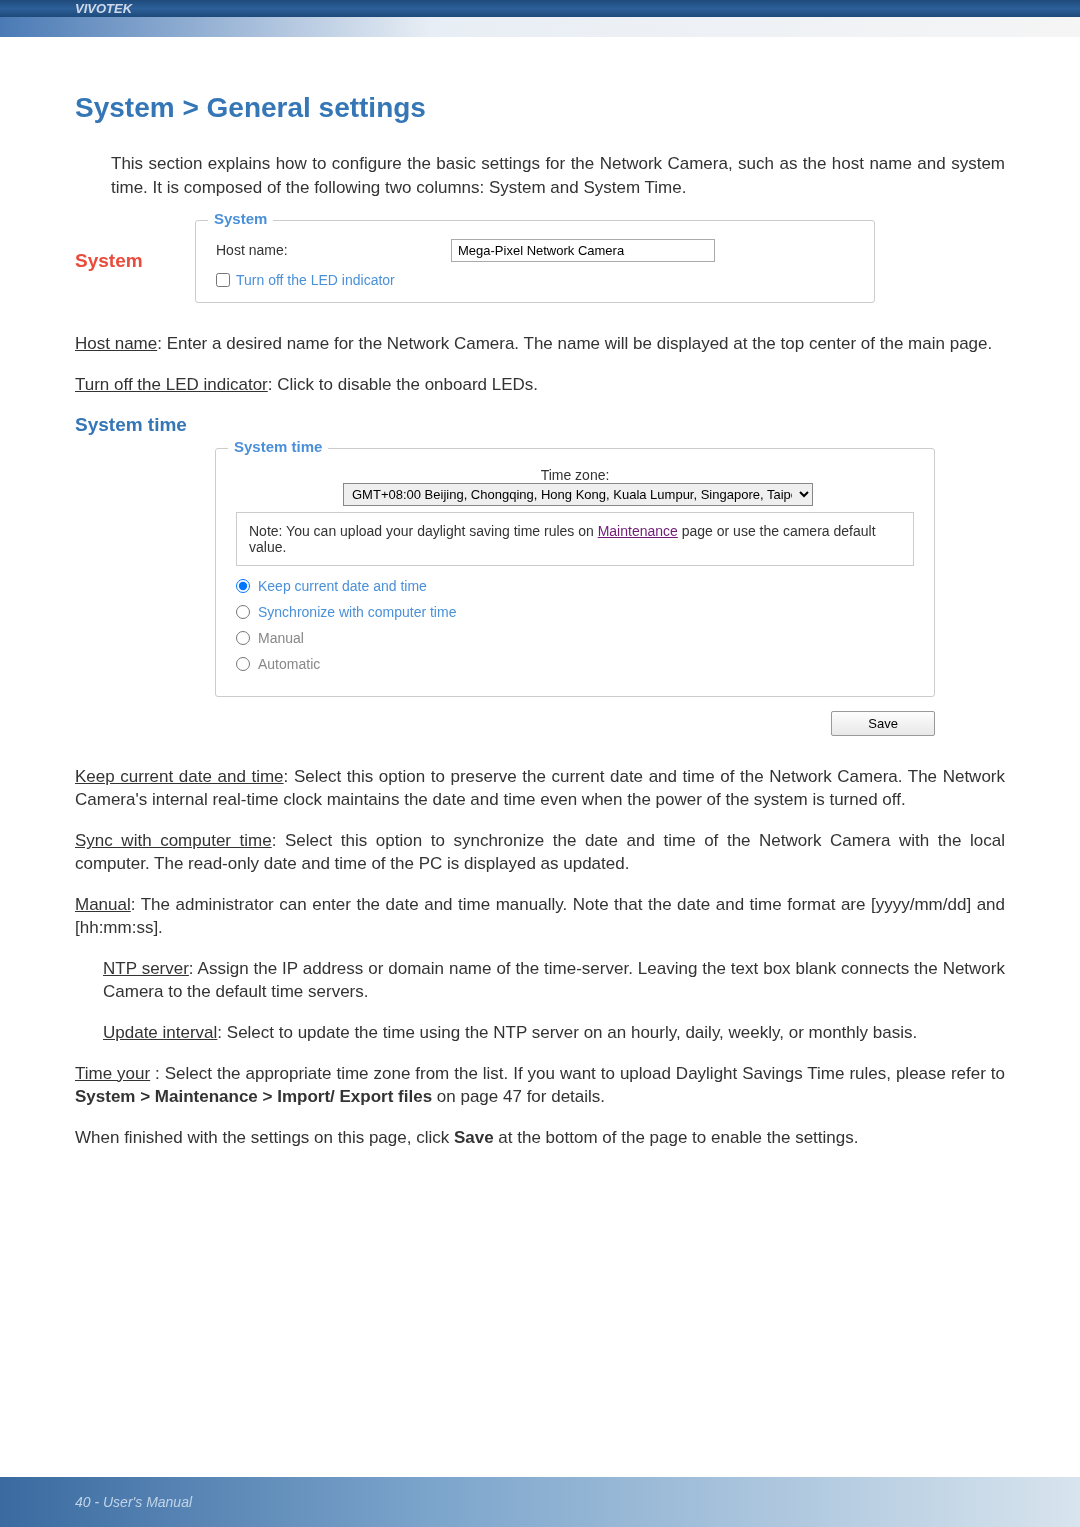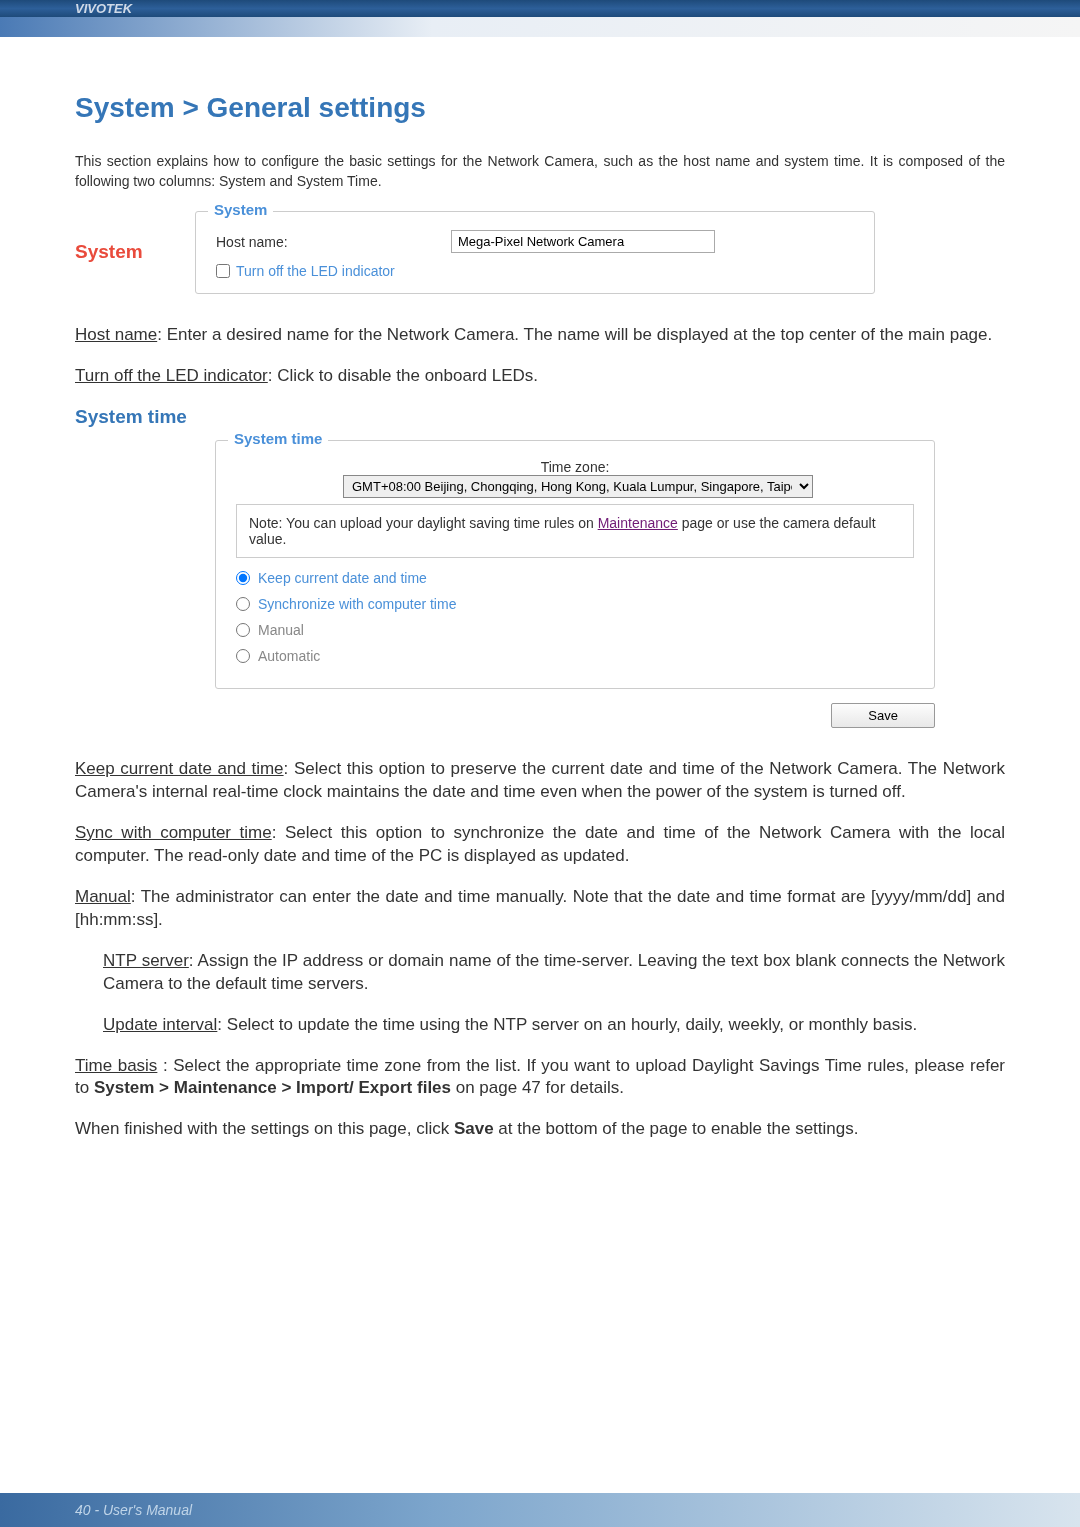--- a/index.html
+++ b/index.html
@@ -31,24 +31,25 @@
     padding: 55px 75px 40px 75px;
   }
   h1 {
     color: #3576b7;
     font-size: 28px;
     font-weight: bold;
     margin-bottom: 28px;
   }
   .intro {
     color: #333;
-    font-size: 14px;
+    font-size: 17px;
     line-height: 1.4;
     text-align: justify;
     margin-bottom: 20px;
+    margin-left: 36px;
   }
   .system-row {
     display: flex;
     align-items: flex-start;
     margin-bottom: 30px;
   }
   .system-label {
     color: #e94b3c;
     font-weight: bold;
     font-size: 19px;
@@ -160,21 +161,21 @@
     padding: 4px 36px;
     font-size: 13px;
     border-radius: 2px;
   }
   .indent { padding-left: 28px; }
   .footer-strip {
     position: absolute;
     bottom: 0;
     left: 0;
     right: 0;
-    height: 34px;
+    height: 50px;
     background: linear-gradient(to right, #3a6aa0 0%, #7ca5cc 40%, #d8e4ee 100%);
     display: flex;
     align-items: center;
     padding-left: 75px;
   }
   .footer-strip span {
     color: #bfd4e8;
     font-style: italic;
     font-size: 14px;
   }
@@ -273,21 +274,21 @@
 
   <p class="para indent">
     <u>NTP server</u><span>: Assign the IP address or domain name of the time-server. Leaving the text box blank connects the Network Camera to the default time servers.</span>
   </p>
 
   <p class="para indent">
     <u>Update interval</u><span>: Select to update the time using the NTP server on an hourly, daily, weekly, or monthly basis.</span>
   </p>
 
   <p class="para">
-    <u>Time basis</u><span> : Select the appropriate time zone from the list. If you want to upload Daylight Savings Time rules, please refer to </span><b>System &gt; Maintenance &gt; Import/ Export files</b><span> on page 47 for details.</span>
+    <u>Time your</u><span> : Select the appropriate time zone from the list. If you want to upload Daylight Savings Time rules, please refer to </span><b>System &gt; Maintenance &gt; Import/ Export files</b><span> on page 47 for details.</span>
   </p>
 
   <p class="para">
     <span>When finished with the settings on this page, click </span><b>Save</b><span> at the bottom of the page to enable the settings.</span>
   </p>
 
 </div>
 
 <div class="footer-strip">
   <span>40 - User's Manual</span>

